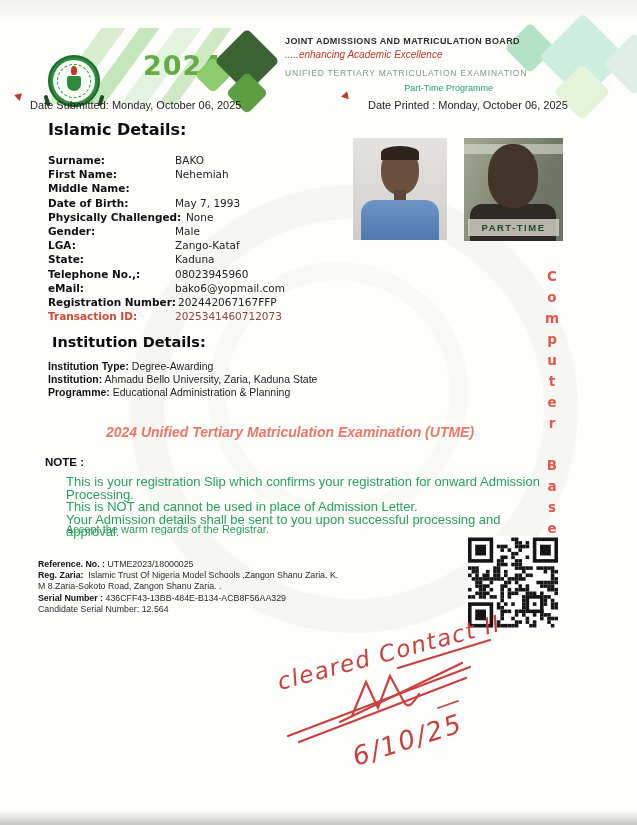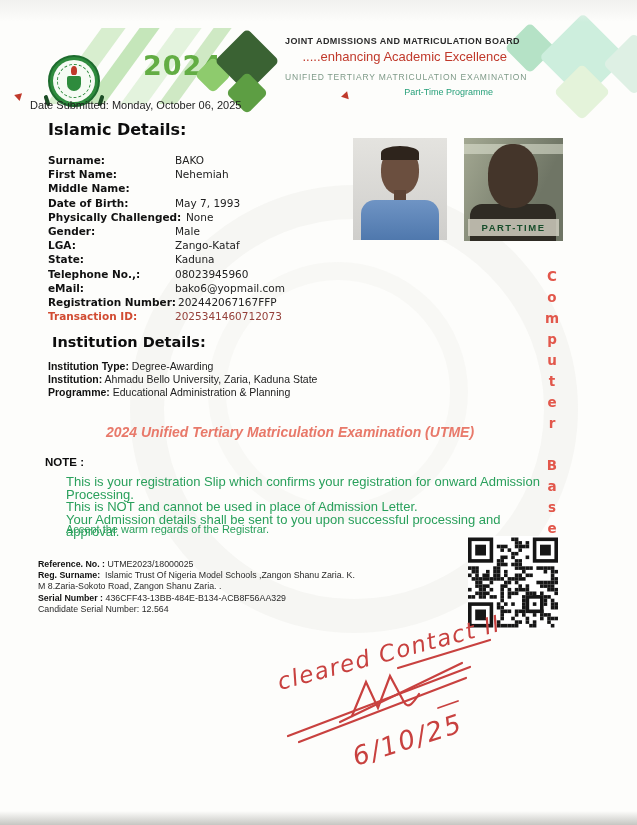--- a/index.html
+++ b/index.html
@@ -44,21 +44,21 @@
   .logo-flame{position:absolute;left:23px;top:11px;width:6px;height:9px;background:#c0392b;
               border-radius:50% 50% 40% 40%;}
   .logo-crest{position:absolute;left:19px;top:21px;width:14px;height:15px;background:#2e8b3d;
               border-radius:2px 2px 7px 7px;}
   .logo-hand{position:absolute;width:4px;height:11px;background:#1d4d26;border-radius:2px;}
   .hand-l{left:-3px;top:40px;transform:rotate(-18deg);}
   .hand-r{left:51px;top:40px;transform:rotate(18deg);}
   
   .hdr-text{position:absolute;left:285px;top:14px;width:222px;text-align:center;}
   .org{font-size:9px;font-weight:bold;letter-spacing:0.4px;color:#2b2b2b;white-space:nowrap;}
-  .tagline{font-size:13px;color:#c0392b;text-align:right;margin-top:3px;}
+  .tagline{font-size:10px;font-style:italic;color:#c0392b;text-align:left;margin-top:3px;}
   .exam{font-size:8.5px;letter-spacing:0.8px;color:#7e9a88;margin-top:8px;white-space:nowrap;}
   .programme{font-size:9px;color:#27a07a;text-align:right;margin-top:5px;padding-right:14px;}
   
   .date-line{position:absolute;top:99px;font-size:11px;color:#1e1e1e;}
   .date-sub{left:30px;} .date-pr{left:368px;}
   
   .sec-title{position:absolute;font-family:"DejaVu Sans",sans-serif;font-weight:bold;color:#0d0d0d;}
   .pd-title{left:48px;top:120px;font-size:16px;}
   .id-title{left:52px;top:334px;font-size:14.5px;}
   .prows{position:absolute;left:48px;top:153px;width:310px;font-family:"DejaVu Sans",sans-serif;}
@@ -142,20 +142,21 @@
       <div class="tagline">.....enhancing Academic Excellence</div>
       <div class="exam">UNIFIED  TERTIARY  MATRICULATION  EXAMINATION</div>
       <div class="programme">Part-Time Programme</div>
     </div>
   </div>
 
   <div class="scan-mark mark1"></div>
   <div class="scan-mark mark2"></div>
 
   <div class="date-line date-sub">Date Submitted: Monday, October 06, 2025</div>
+  <div class="date-line date-pr">Date Printed : Monday, October 06, 2025</div>
 
   <div class="sec-title pd-title">Islamic Details:</div>
   <div class="prows">
     <div class="prow"><span class="plabel">Surname:</span><span class="pval">BAKO</span></div>
     <div class="prow"><span class="plabel">First Name:</span><span class="pval">Nehemiah</span></div>
     <div class="prow"><span class="plabel">Middle Name:</span><span class="pval"></span></div>
     <div class="prow"><span class="plabel">Date of Birth:</span><span class="pval">May 7, 1993</span></div>
     <div class="prow"><span class="plabel" style="width:138px">Physically Challenged:</span><span class="pval">None</span></div>
     <div class="prow"><span class="plabel">Gender:</span><span class="pval">Male</span></div>
     <div class="prow"><span class="plabel">LGA:</span><span class="pval">Zango-Kataf</span></div>
@@ -193,21 +194,21 @@
   <div class="note-title">NOTE :</div>
   <div class="note-lines">
     <div>This is your registration Slip which confirms your registration for onward Admission Processing.</div>
     <div>This is NOT and cannot be used in place of Admission Letter.</div>
     <div>Your Admission details shall be sent to you upon successful processing and approval.</div>
   </div>
   <div class="regards">Accept the warm regards of the Registrar.</div>
 
   <div class="fblock">
     <div><b>Reference. No. :</b> <span>UTME2023/18000025</span></div>
-    <div><b>Reg. Surname:</b>&nbsp; <span>Islamic Trust Of Nigeria Model Schools ,Zangon Shanu Zaria. K.</span></div>
+    <div><b>Reg. Zaria:</b>&nbsp; <span>Islamic Trust Of Nigeria Model Schools ,Zangon Shanu Zaria. K.</span></div>
     <div>M 8.Zaria-Sokoto Road, Zangon Shanu Zaria. .</div>
     <div><b>Serial Number  :</b> <span>436CFF43-13BB-484E-B134-ACB8F56AA329</span></div>
     <div>Candidate Serial Number: 12.564</div>
   </div>
 
   <svg class="qr" id="qr-svg" viewBox="0 0 25 25">
       <rect x="0" y="0" width="25" height="25" fill="#ffffff"></rect>
       <rect x="12" y="0" width="1" height="1" fill="#161616"></rect>
       <rect x="13" y="0" width="1" height="1" fill="#161616"></rect>
       <rect x="13" y="1" width="1" height="1" fill="#161616"></rect>

